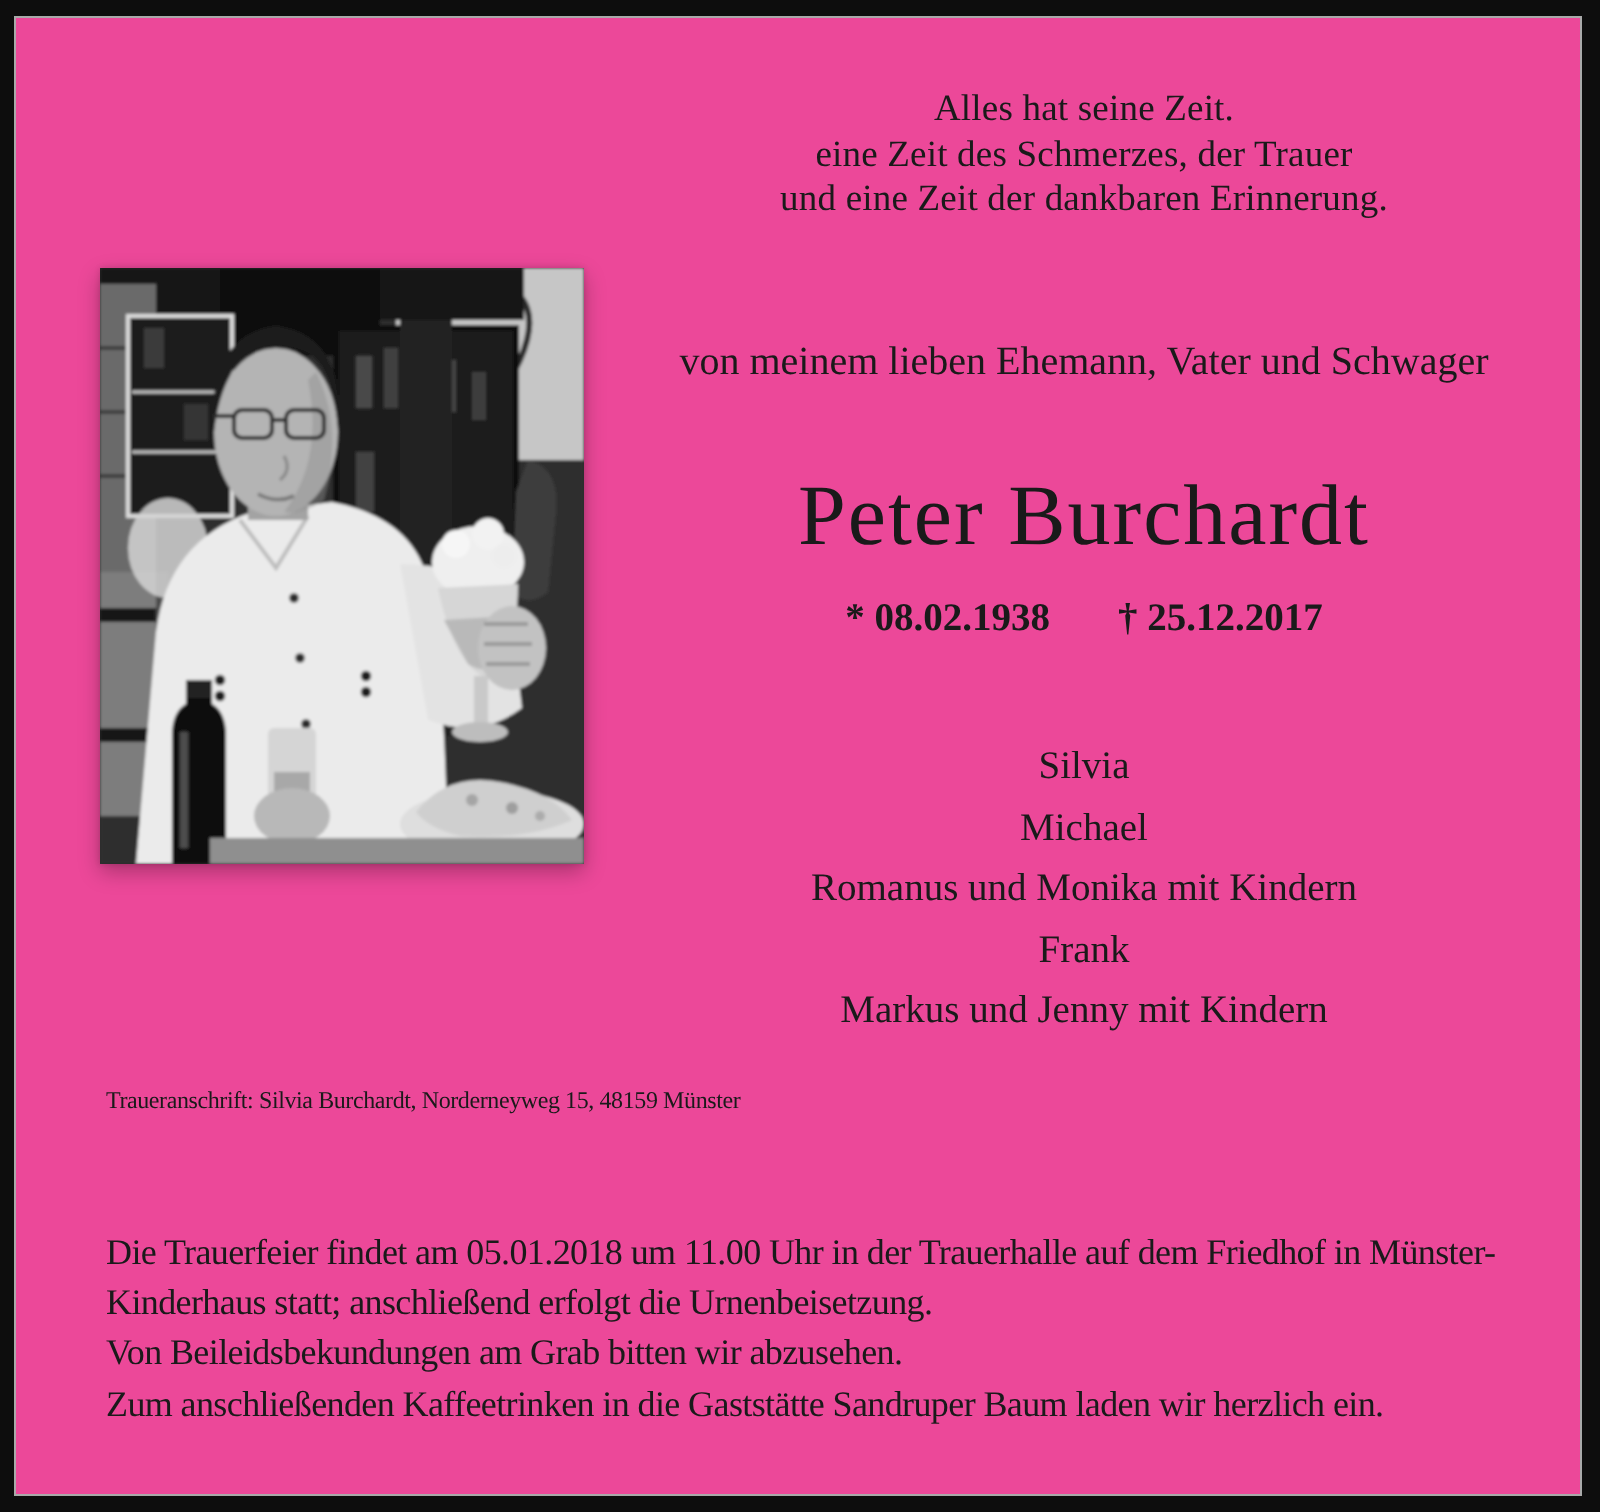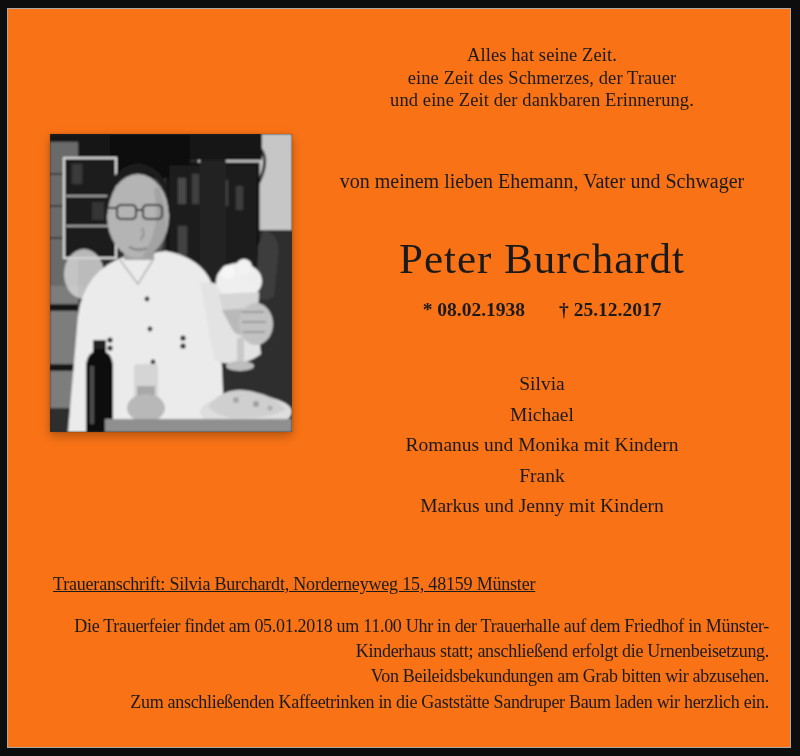--- a/index.html
+++ b/index.html
@@ -1,43 +1,43 @@
 <!DOCTYPE html>
 <html><head>
 <meta charset="utf-8">
 <style>
   html,body{margin:0;padding:0;background:#ffffff;}
   body{width:800px;height:756px;position:relative;overflow:hidden;
        font-family:"Liberation Serif","DejaVu Serif",serif;color:#1a1a1a;}
 
   
-  .page{position:absolute;inset:0;background:#f97316;
+  .page{position:absolute;inset:0;background:#ec4899;
         border-style:solid;border-color:#0d0d0d;
         border-width:8px 9px 8px 7px;box-sizing:border-box;}
   .hairline{position:absolute;inset:0;box-shadow:inset 0 0 0 1px #a9a9a9;pointer-events:none;}
 
   
   .photo{position:absolute;left:43px;top:126px;width:242px;height:298px;
          box-shadow:0 4px 10px rgba(0,0,0,.28),0 0 3px rgba(0,0,0,.14);
          background:#2e2e2e;overflow:hidden;}
   .photo svg{display:block;width:100%;height:100%;}
 
   
   .col{position:absolute;left:323px;width:424px;text-align:center;}
   .poem{top:36px;font-size:18.5px;line-height:22.5px;letter-spacing:.1px;}
   .intro{top:162px;font-size:20px;line-height:23px;}
   .name{top:226px;font-size:43px;font-weight:400;letter-spacing:1px;margin:0;}
   .dates{top:291px;font-size:19.5px;font-weight:700;}
   .dates .birth{margin-right:34px;}
   .mourners{top:361px;font-size:19.5px;line-height:30.5px;}
 
   
-  .address{position:absolute;left:46px;top:566px;font-size:18px;letter-spacing:-.2px;text-decoration:underline;}
+  .address{position:absolute;left:46px;top:535px;font-size:12px;letter-spacing:-.2px;}
   .details{position:absolute;left:46px;top:606px;width:716px;
-           font-size:18px;line-height:25.2px;letter-spacing:-.3px;text-align:right;}
+           font-size:18px;line-height:25.2px;letter-spacing:-.3px;}
   .details p{margin:0;}
 </style>
 </head>
 <body>
 
 <div class="page">
 
   <div class="photo" title="black-and-white photo of the deceased holding a raised beer goblet in front of a dark wooden bar cabinet">
     <svg viewBox="0 0 242 298" preserveAspectRatio="none">
       <defs>

